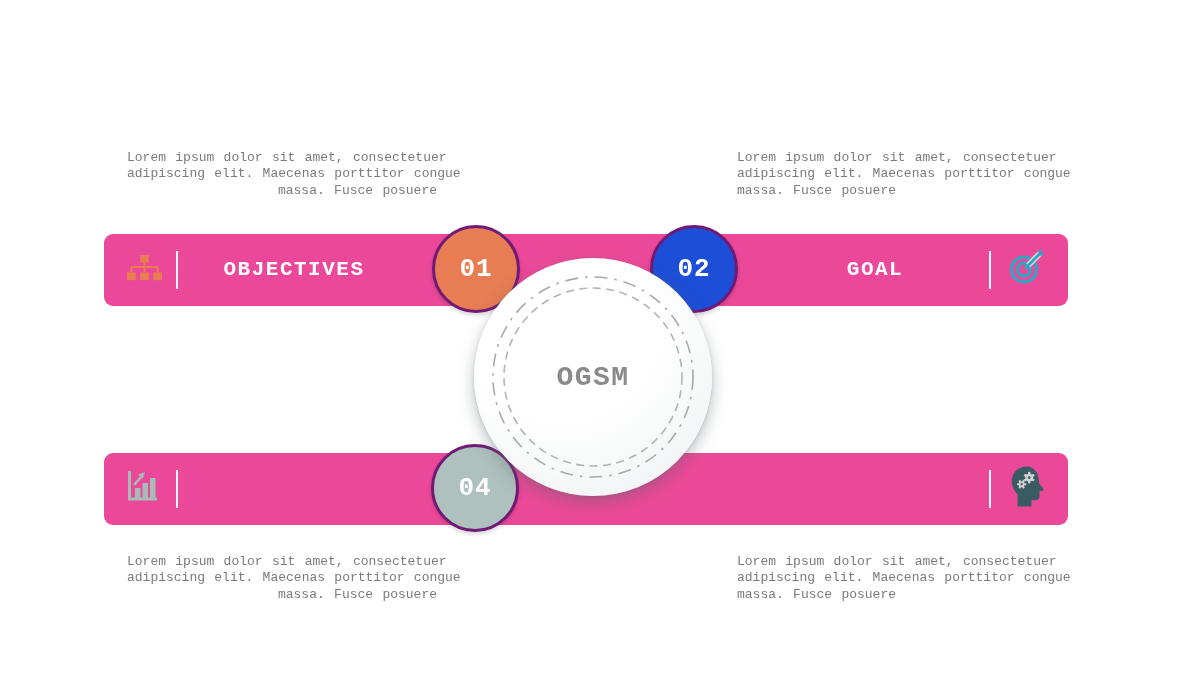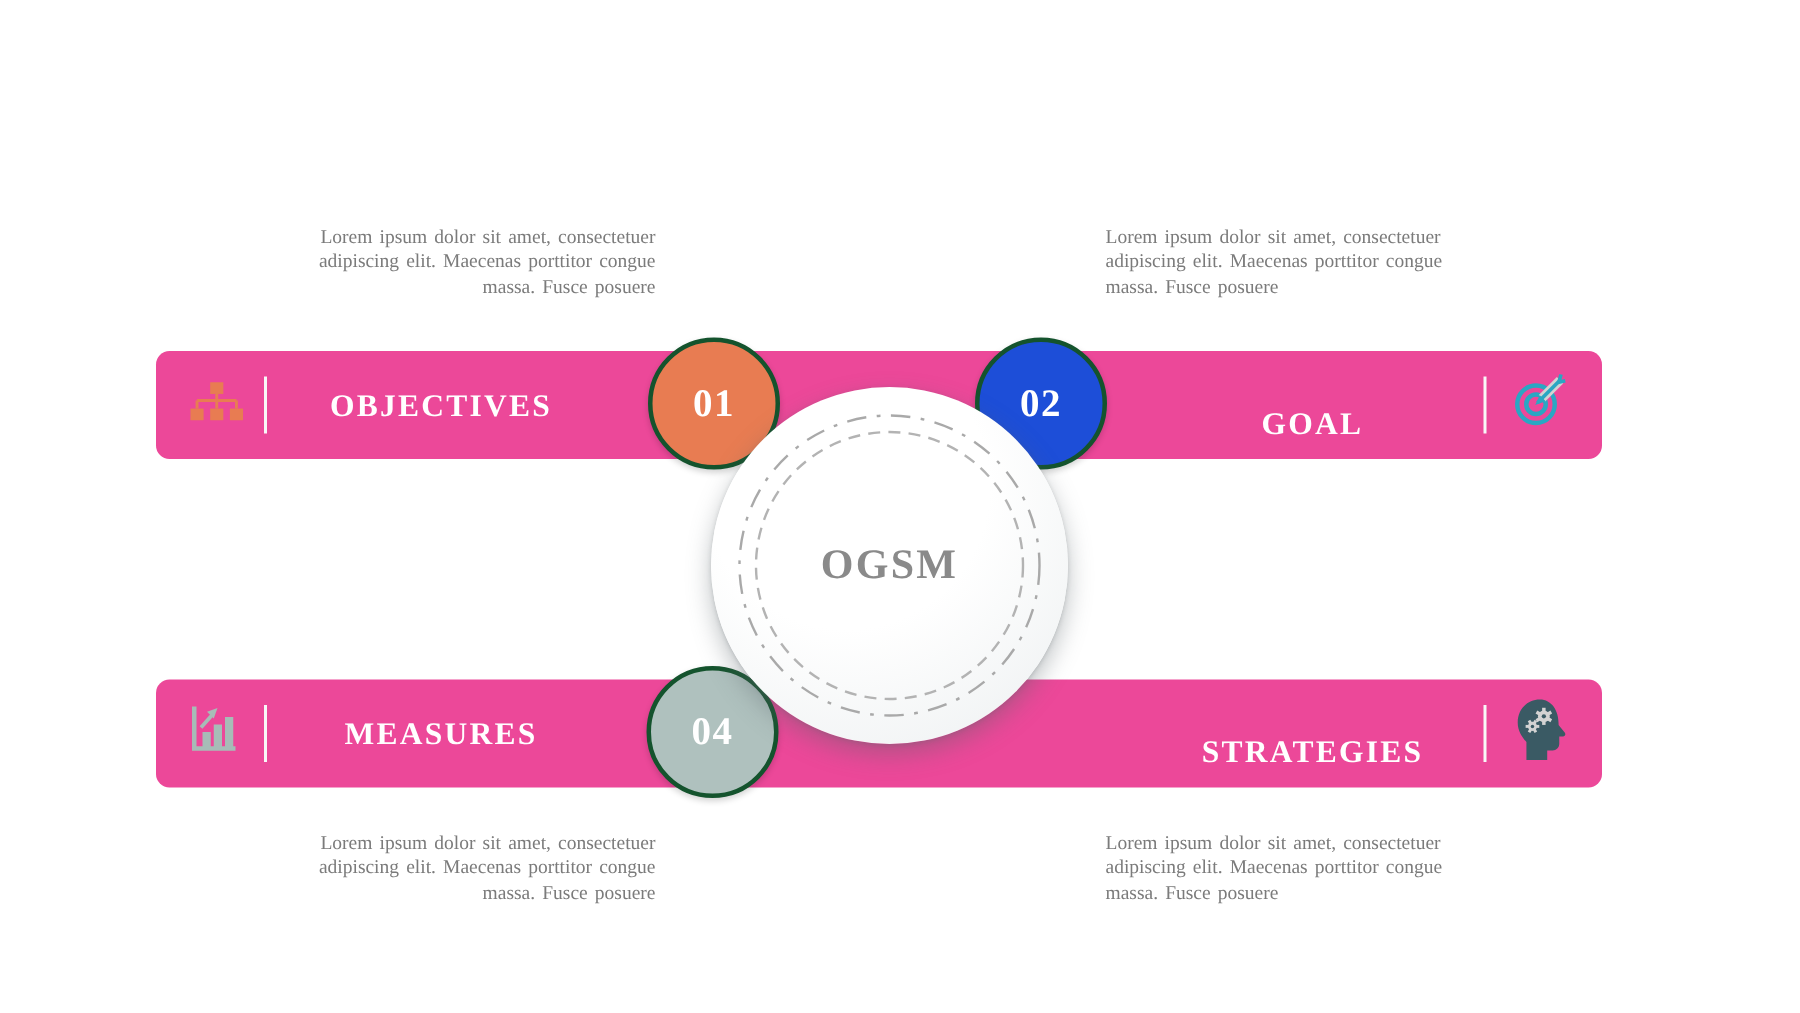--- a/index.html
+++ b/index.html
@@ -1,43 +1,43 @@
 <!DOCTYPE html>
 <html><head>
 <meta charset="utf-8">
 <style>
   html,body { margin:0; padding:0; background:#ffffff; }
   .canvas {
     position:relative; width:1200px; height:647px; background:#ffffff;
-    font-family:Liberation Serif, serif; overflow:hidden;
+    font-family:Liberation Mono, monospace; overflow:hidden;
   }
   
   .bar {
     position:absolute; left:104px; width:964px; height:72px;
     background:#ec4899; border-radius:9px; z-index:1;
   }
   .bar.top { top:234px; }
   .bar.bottom { top:453px; }
   .bar-title {
     position:absolute; top:0; height:72px; line-height:72px; width:300px;
     text-align:center; color:#ffffff; font-weight:bold; font-size:21px;
     letter-spacing:1.5px;
   }
   .bar-title.pos-left { left:40px; }
-  .bar-title.pos-right { left:621px;margin-top:12px; }
+  .bar-title.pos-right { left:621px; }
   .divider { position:absolute; top:17px; width:2px; height:38px; background:#f8f8f8; }
   .divider.pos-left { left:72px; }
   .divider.pos-right { left:885px; }
   .bar-icon { position:absolute; top:50%; transform:translateY(-50%); display:block; }
   .bar-icon.pos-left { left:22px; }
   .bar-icon.pos-right { left:905px; }
   
   .num-circle {
     position:absolute; width:88px; height:88px; border-radius:50%;
-    border:3px solid #14532d; box-sizing:border-box; z-index:2;
+    border:3px solid #701a75; box-sizing:border-box; z-index:2;
     display:flex; align-items:center; justify-content:center;
     color:#ffffff; font-weight:bold; font-size:26px; letter-spacing:1px;
     box-shadow:0 2px 4px rgba(0,0,0,0.18);
   }
   .num-01 { left:432px; top:225px; background:#e87c52; }
   .num-02 { left:650px; top:225px; background:#1d4ed8; }
   .num-03 { left:649px; top:444px; background:#3a5a64; }
   .num-04 { left:431px; top:444px; background:#afc1be; }
   
   .center-circle {
@@ -124,22 +124,20 @@
       <svg width="34" height="33" viewBox="0 0 34 33">
         <path d="M3.5 1 V29 H31" fill="none" stroke="#a7bcb7" stroke-width="3"></path>
         <rect x="9" y="18" width="5.5" height="11" fill="#a7bcb7"></rect>
         <rect x="16.5" y="13" width="5.5" height="16" fill="#a7bcb7"></rect>
         <rect x="24" y="8" width="5.5" height="21" fill="#a7bcb7"></rect>
         <line x1="8" y1="15" x2="16" y2="6" stroke="#a7bcb7" stroke-width="2.5"></line>
         <polygon points="19,2 12,4.5 16.5,9" fill="#a7bcb7"></polygon>
       </svg>
     </span>
     <span class="divider pos-left"></span>
-    <div class="bar-title pos-left">MEASURES</div>
-    <div class="bar-title pos-right">STRATEGIES</div>
     <span class="divider pos-right"></span>
     <span class="bar-icon pos-right">
       <svg width="36" height="42" viewBox="0 0 40 47">
         <path fill="#3a5a64" d="M19.5,1 C10,1 3,8.5 3,18 c0,6.5 3.2,10.5 6.5,14.7 L9.5,46 h15.5 v-7 h4 c2.8,0 5,-2.2 5,-5 v-5.5 h2.8 c1.4,0 2.2,-1.5 1.4,-2.7 L33.5,20 C33.8,9.5 28.5,1 19.5,1 z"></path>
         <g transform="translate(22.5,13.5)" fill="#d3d3d3">
           <rect x="-1.3" y="-6.4" width="2.6" height="2.8" transform="rotate(0)"></rect>
           <rect x="-1.3" y="-6.4" width="2.6" height="2.8" transform="rotate(60)"></rect>
           <rect x="-1.3" y="-6.4" width="2.6" height="2.8" transform="rotate(120)"></rect>
           <rect x="-1.3" y="-6.4" width="2.6" height="2.8" transform="rotate(180)"></rect>
           <rect x="-1.3" y="-6.4" width="2.6" height="2.8" transform="rotate(240)"></rect>

